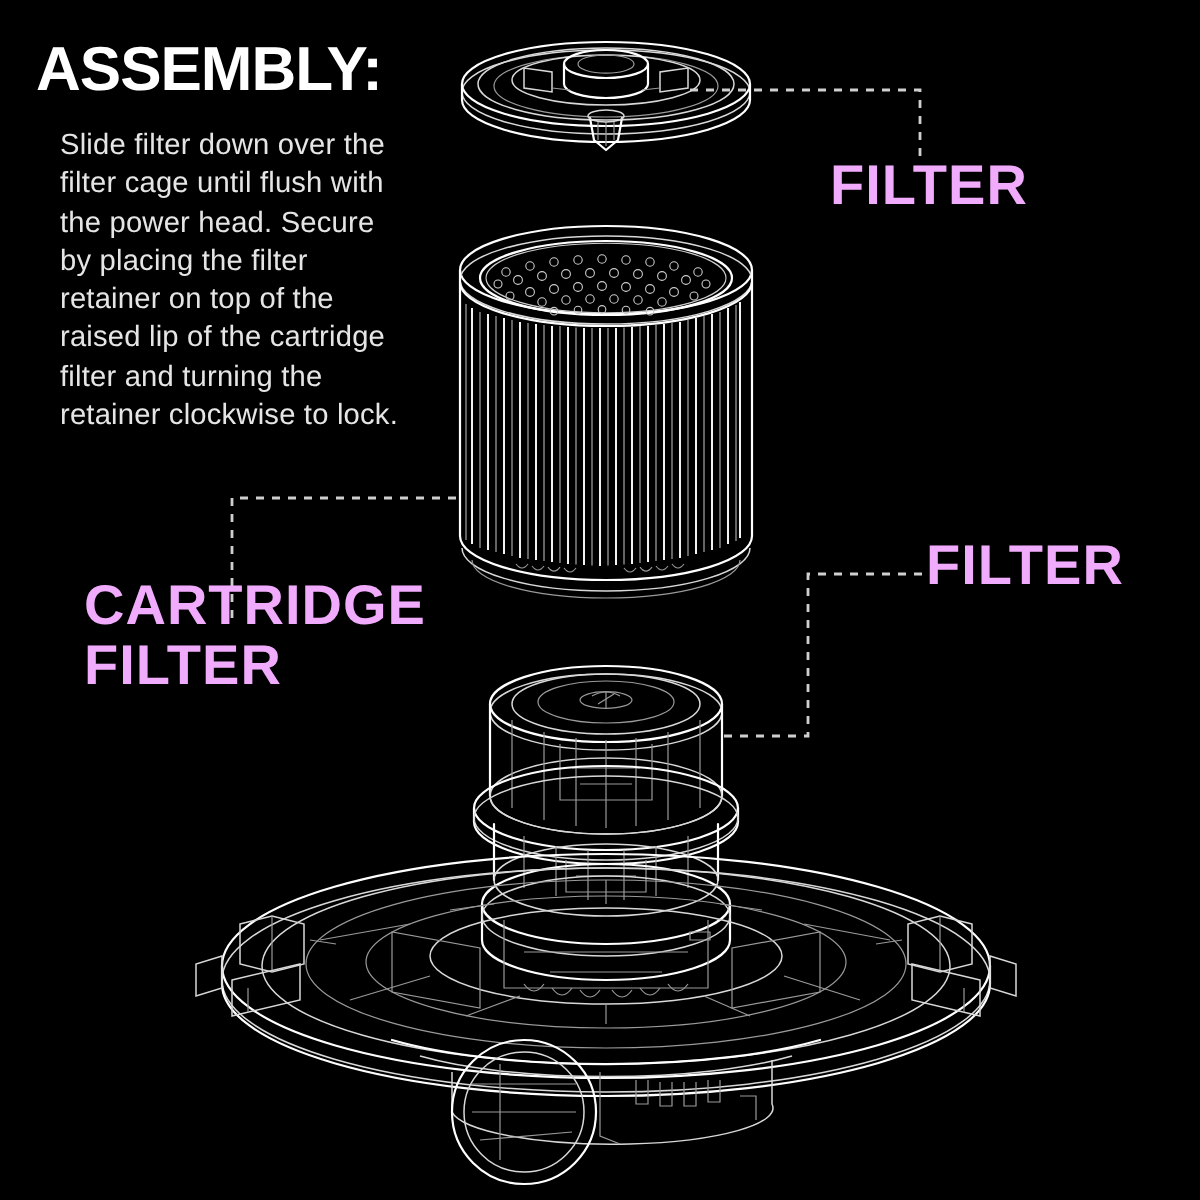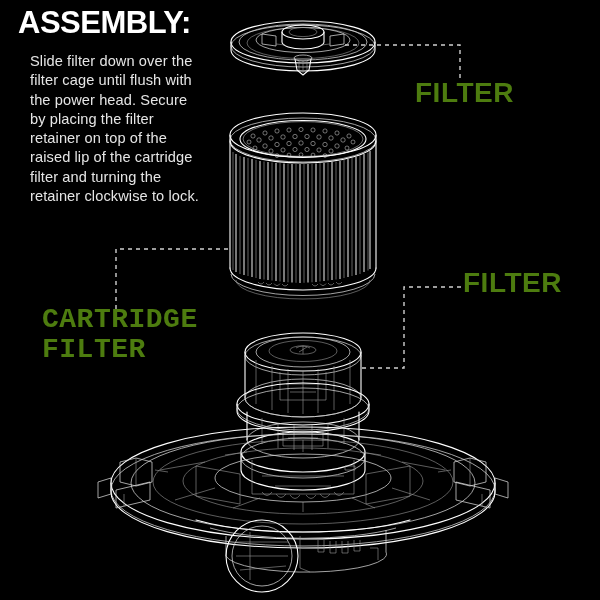--- a/index.html
+++ b/index.html
@@ -5,36 +5,36 @@
   html,body{margin:0;padding:0;background:#000;}
   #page{
     position:relative;width:600px;height:600px;background:#000;overflow:hidden;
     font-family:"Liberation Sans","DejaVu Sans",sans-serif;
     -webkit-font-smoothing:antialiased;
   }
   
   #instructions{position:absolute;left:18px;top:6px;width:200px;}
   #heading{
     color:#fff;font-weight:bold;font-size:31px;line-height:34px;
-    letter-spacing:-0.5px;margin:0 0 4px 0;white-space:nowrap;
+    letter-spacing:-0.5px;margin:12px 0 4px 0;white-space:nowrap;
   }
   #bodytext{
     color:#e5e5e5;font-size:14.6px;line-height:19.3px;margin:12px;
     font-weight:400;letter-spacing:0.1px;
   }
   
   .label{
-    position:absolute;color:#4d7c0f;font-weight:bold;
+    position:absolute;color:#f0abfc;font-weight:bold;
     font-size:28px;line-height:30px;letter-spacing:0.5px;
     text-transform:uppercase;
   }
   .label span{display:block;}
   #label-retainer{left:415px;top:78px;}
   #label-cage{left:463px;top:268px;}
-  #label-cartridge{left:42px;top:305px;font-family:Liberation Mono, monospace;}
+  #label-cartridge{left:42px;top:288px;}
   
   #art{position:absolute;left:0;top:0;width:600px;height:600px;}
   .ln{fill:none;stroke:#ffffff;stroke-width:1.1;stroke-linecap:round;stroke-linejoin:round;}
   .ln-thin{fill:none;stroke:#d8d8d8;stroke-width:0.75;}
   .ln-faint{fill:none;stroke:#9a9a9a;stroke-width:0.6;}
   .pleat{stroke:#f2f2f2;stroke-width:1.0;}
   .pleat2{stroke:#8f8f8f;stroke-width:0.7;}
   .leader{fill:none;stroke:#cfcfcf;stroke-width:1.4;stroke-dasharray:4 4;}
   .mesh{fill:none;stroke:#cccccc;stroke-width:0.55;}
 </style>

